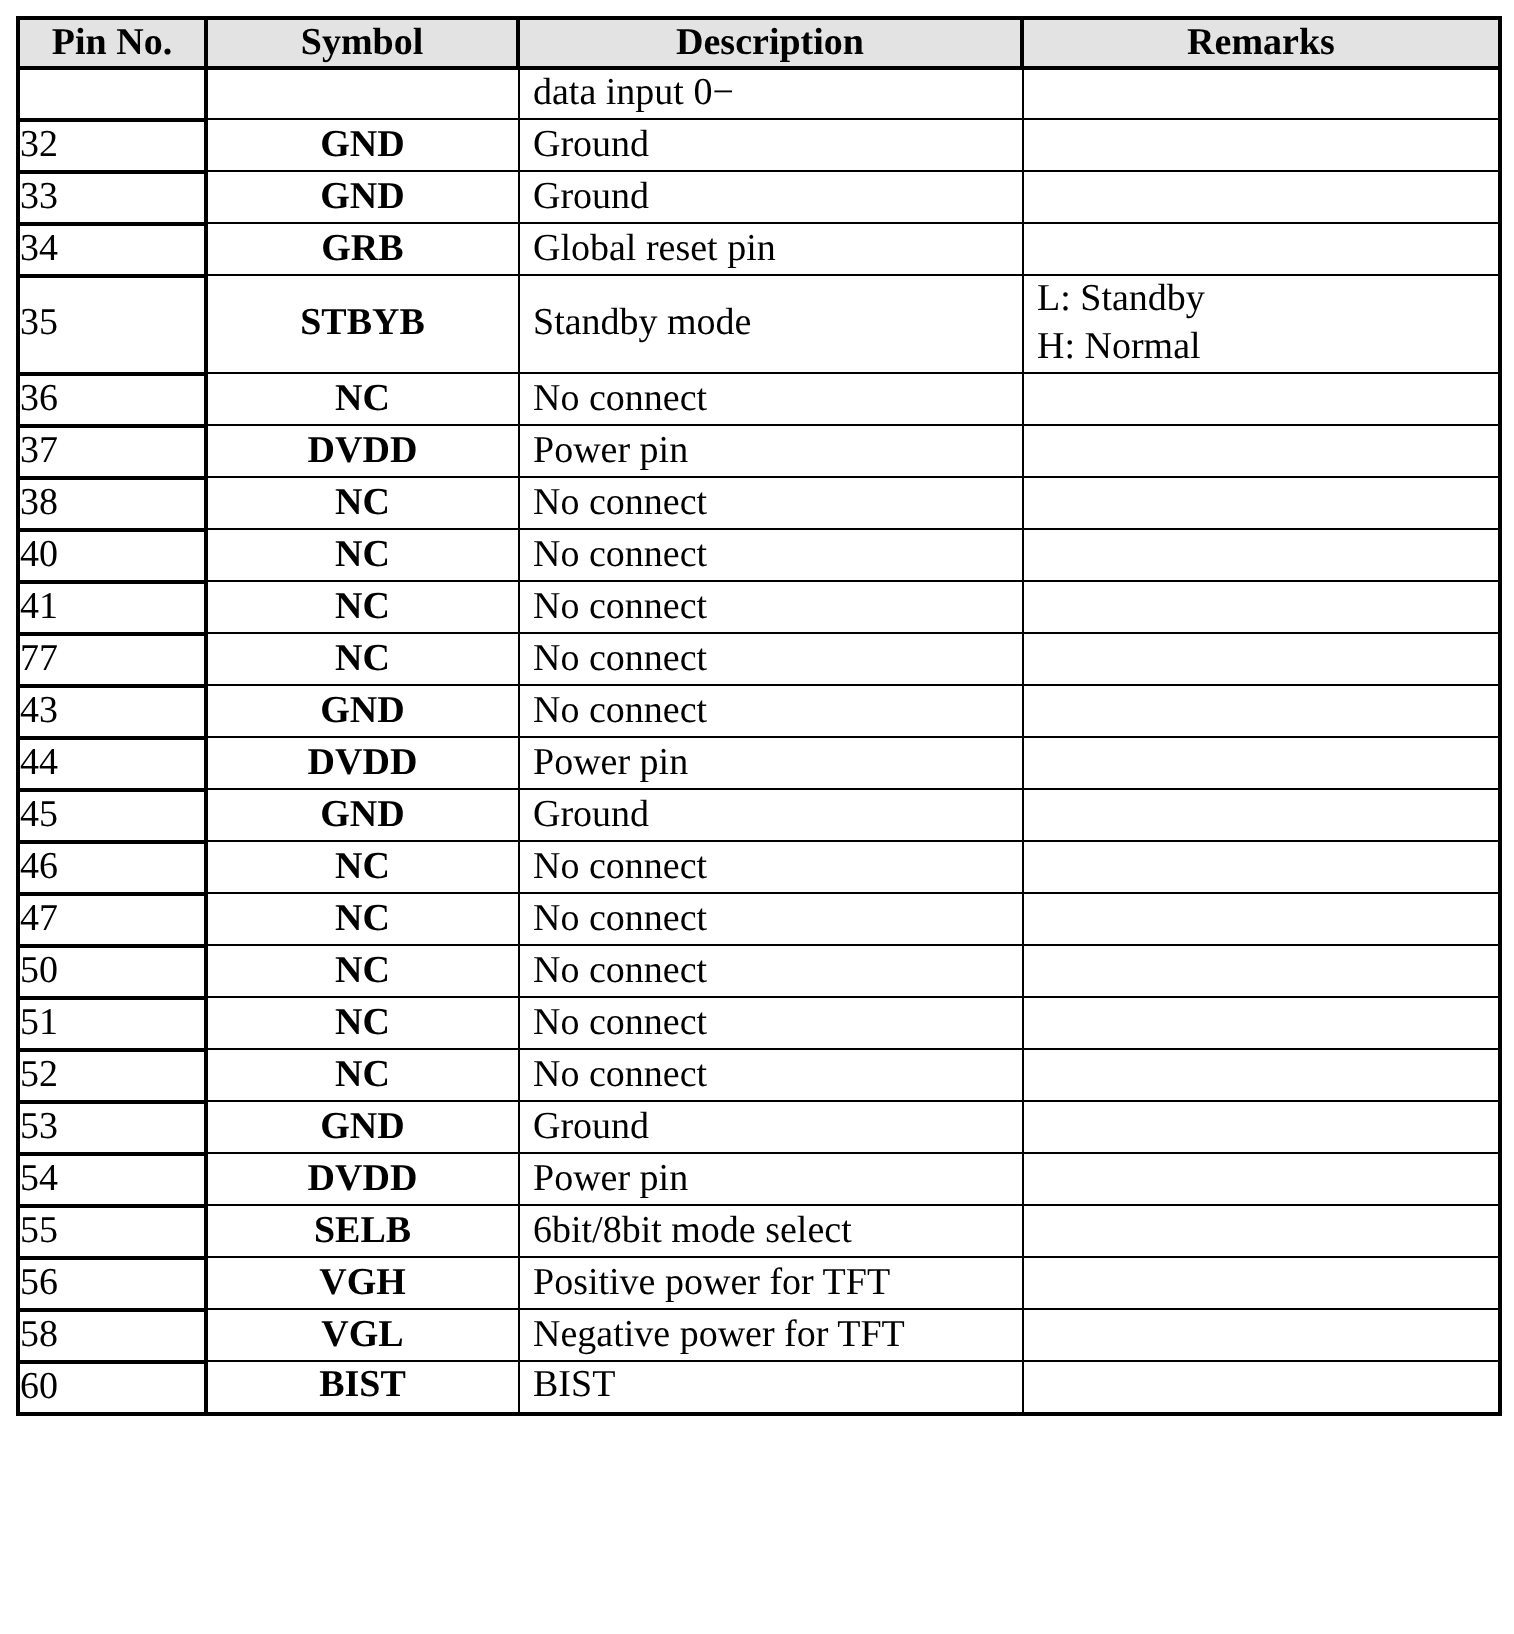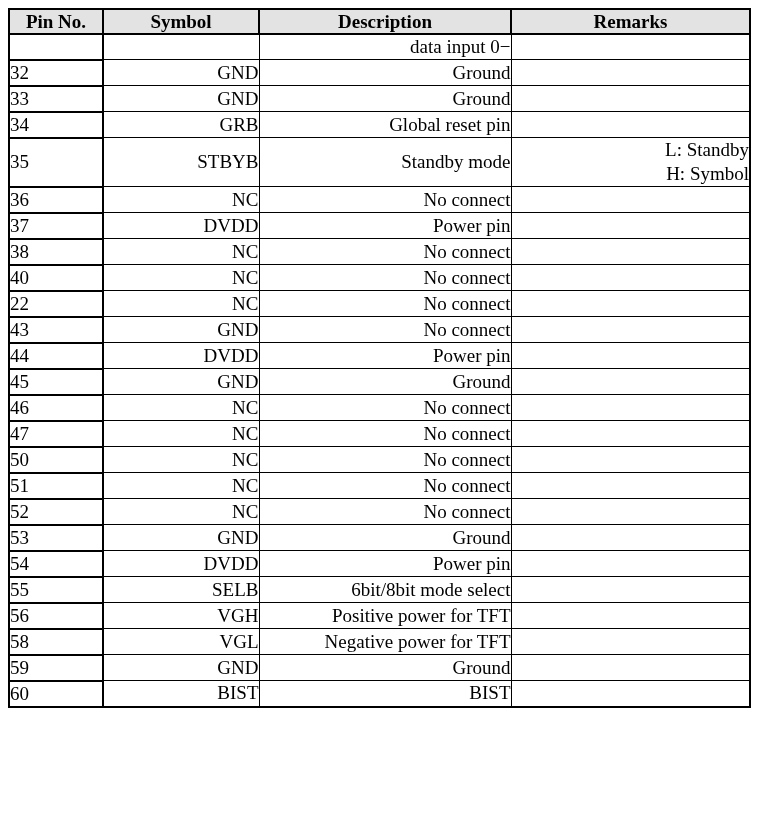--- a/index.html
+++ b/index.html
@@ -43,24 +43,25 @@
     line-height:24px;
     padding:0;
     overflow:hidden;
     white-space:pre-line;
     vertical-align:middle;
   }
   td.col-pin{
     border-width:2px;
   }
   td.col-symbol{
-    text-align:right;
+    text-align:center;
+    font-weight:bold;
   }
   td.col-desc, td.col-remarks{
-    text-align:right;
+    text-align:left;
     padding-left:7px;
     margin-left:32px;
   }
 </style>
 </head>
 <body>
 
 <div class="page">
   <table class="pin-table">
     <colgroup>
@@ -100,21 +101,21 @@
           <td class="col-pin">34</td>
           <td class="col-symbol">GRB</td>
           <td class="col-desc">Global reset pin</td>
           <td class="col-remarks"></td>
         </tr>
         <tr>
           <td class="col-pin">35</td>
           <td class="col-symbol">STBYB</td>
           <td class="col-desc">Standby mode</td>
           <td class="col-remarks">L: Standby
-H: Symbol</td>
+H: Normal</td>
         </tr>
         <tr>
           <td class="col-pin">36</td>
           <td class="col-symbol">NC</td>
           <td class="col-desc">No connect</td>
           <td class="col-remarks"></td>
         </tr>
         <tr>
           <td class="col-pin">37</td>
           <td class="col-symbol">DVDD</td>
@@ -127,21 +128,27 @@
           <td class="col-desc">No connect</td>
           <td class="col-remarks"></td>
         </tr>
         <tr>
           <td class="col-pin">40</td>
           <td class="col-symbol">NC</td>
           <td class="col-desc">No connect</td>
           <td class="col-remarks"></td>
         </tr>
         <tr>
-          <td class="col-pin">22</td>
+          <td class="col-pin">41</td>
+          <td class="col-symbol">NC</td>
+          <td class="col-desc">No connect</td>
+          <td class="col-remarks"></td>
+        </tr>
+        <tr>
+          <td class="col-pin">77</td>
           <td class="col-symbol">NC</td>
           <td class="col-desc">No connect</td>
           <td class="col-remarks"></td>
         </tr>
         <tr>
           <td class="col-pin">43</td>
           <td class="col-symbol">GND</td>
           <td class="col-desc">No connect</td>
           <td class="col-remarks"></td>
         </tr>
@@ -208,26 +215,20 @@
         <tr>
           <td class="col-pin">56</td>
           <td class="col-symbol">VGH</td>
           <td class="col-desc">Positive power for TFT</td>
           <td class="col-remarks"></td>
         </tr>
         <tr>
           <td class="col-pin">58</td>
           <td class="col-symbol">VGL</td>
           <td class="col-desc">Negative power for TFT</td>
-          <td class="col-remarks"></td>
-        </tr>
-        <tr>
-          <td class="col-pin">59</td>
-          <td class="col-symbol">GND</td>
-          <td class="col-desc">Ground</td>
           <td class="col-remarks"></td>
         </tr>
         <tr>
           <td class="col-pin">60</td>
           <td class="col-symbol">BIST</td>
           <td class="col-desc">BIST</td>
           <td class="col-remarks"></td>
         </tr>
       </tbody>
   </table>

